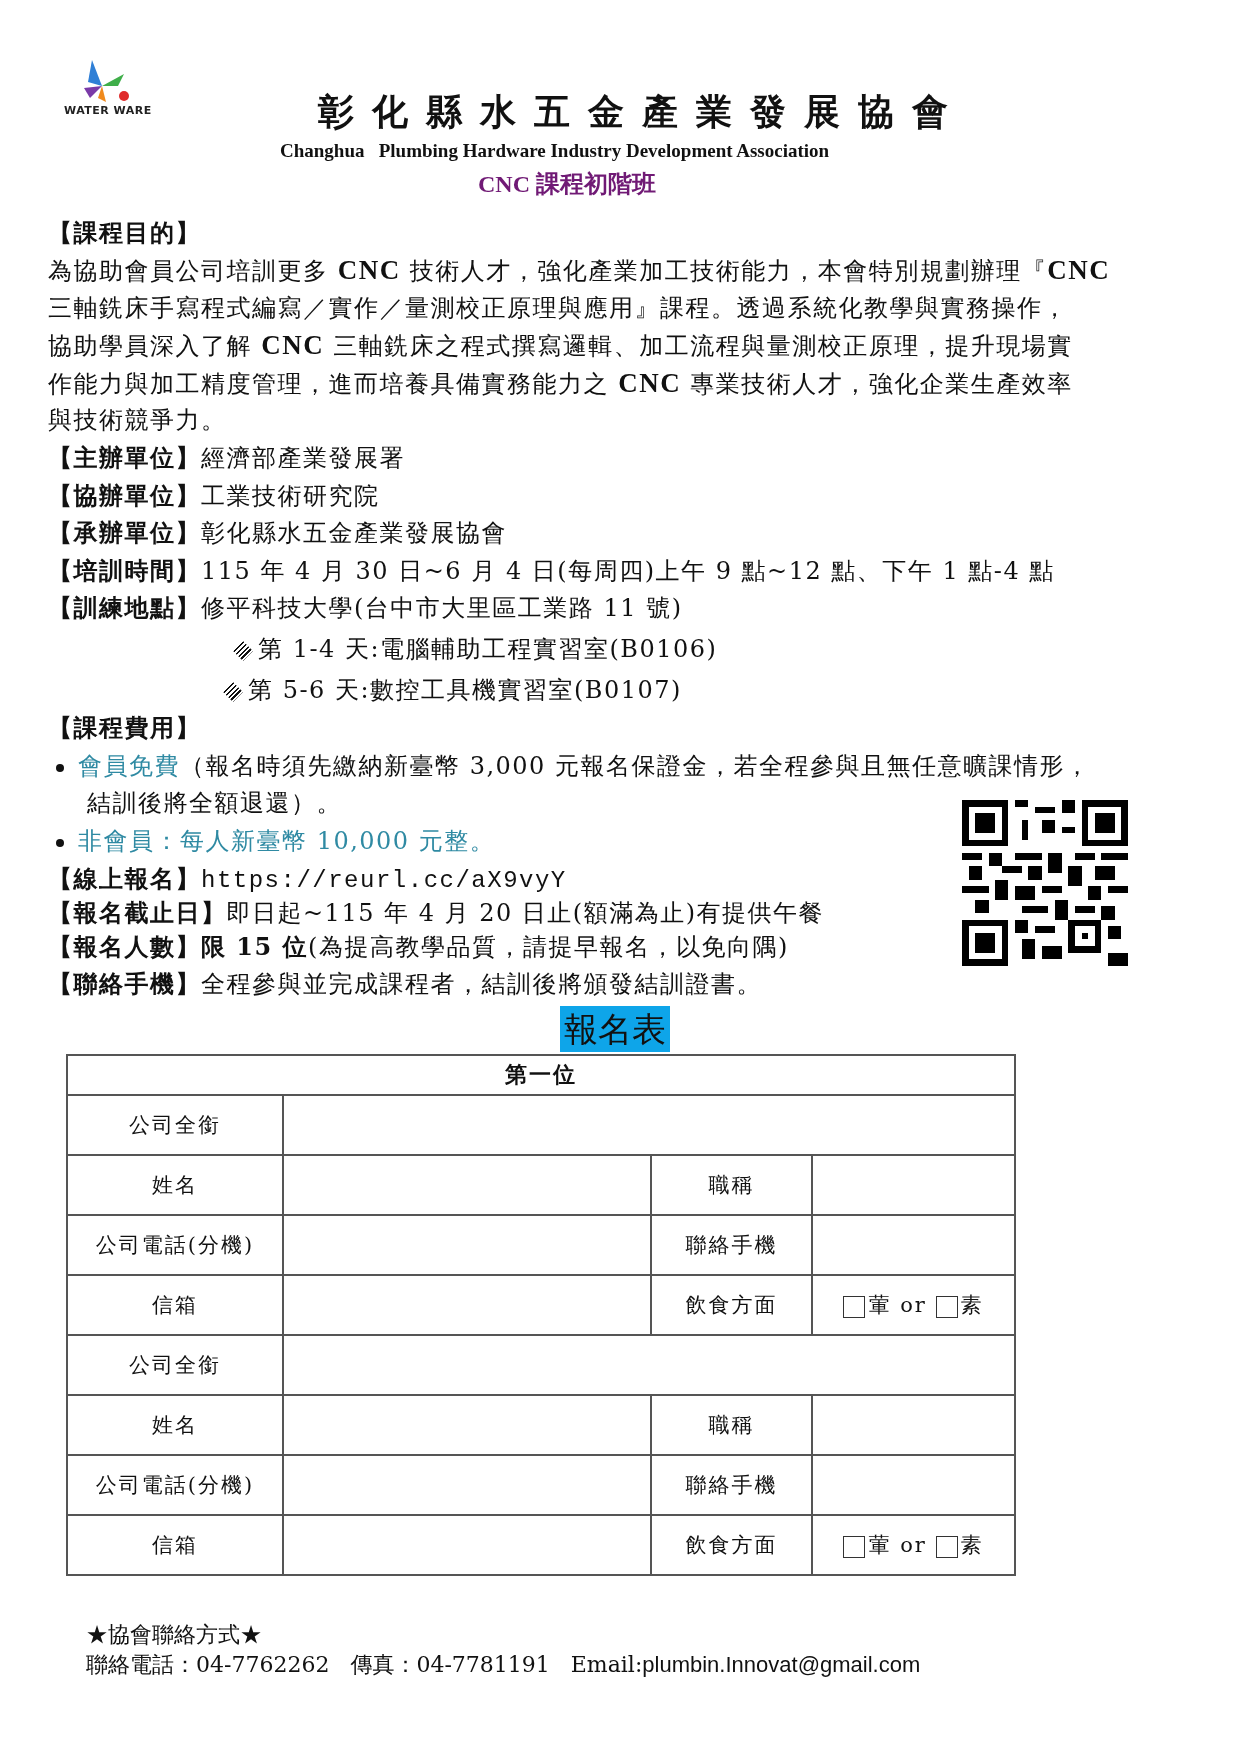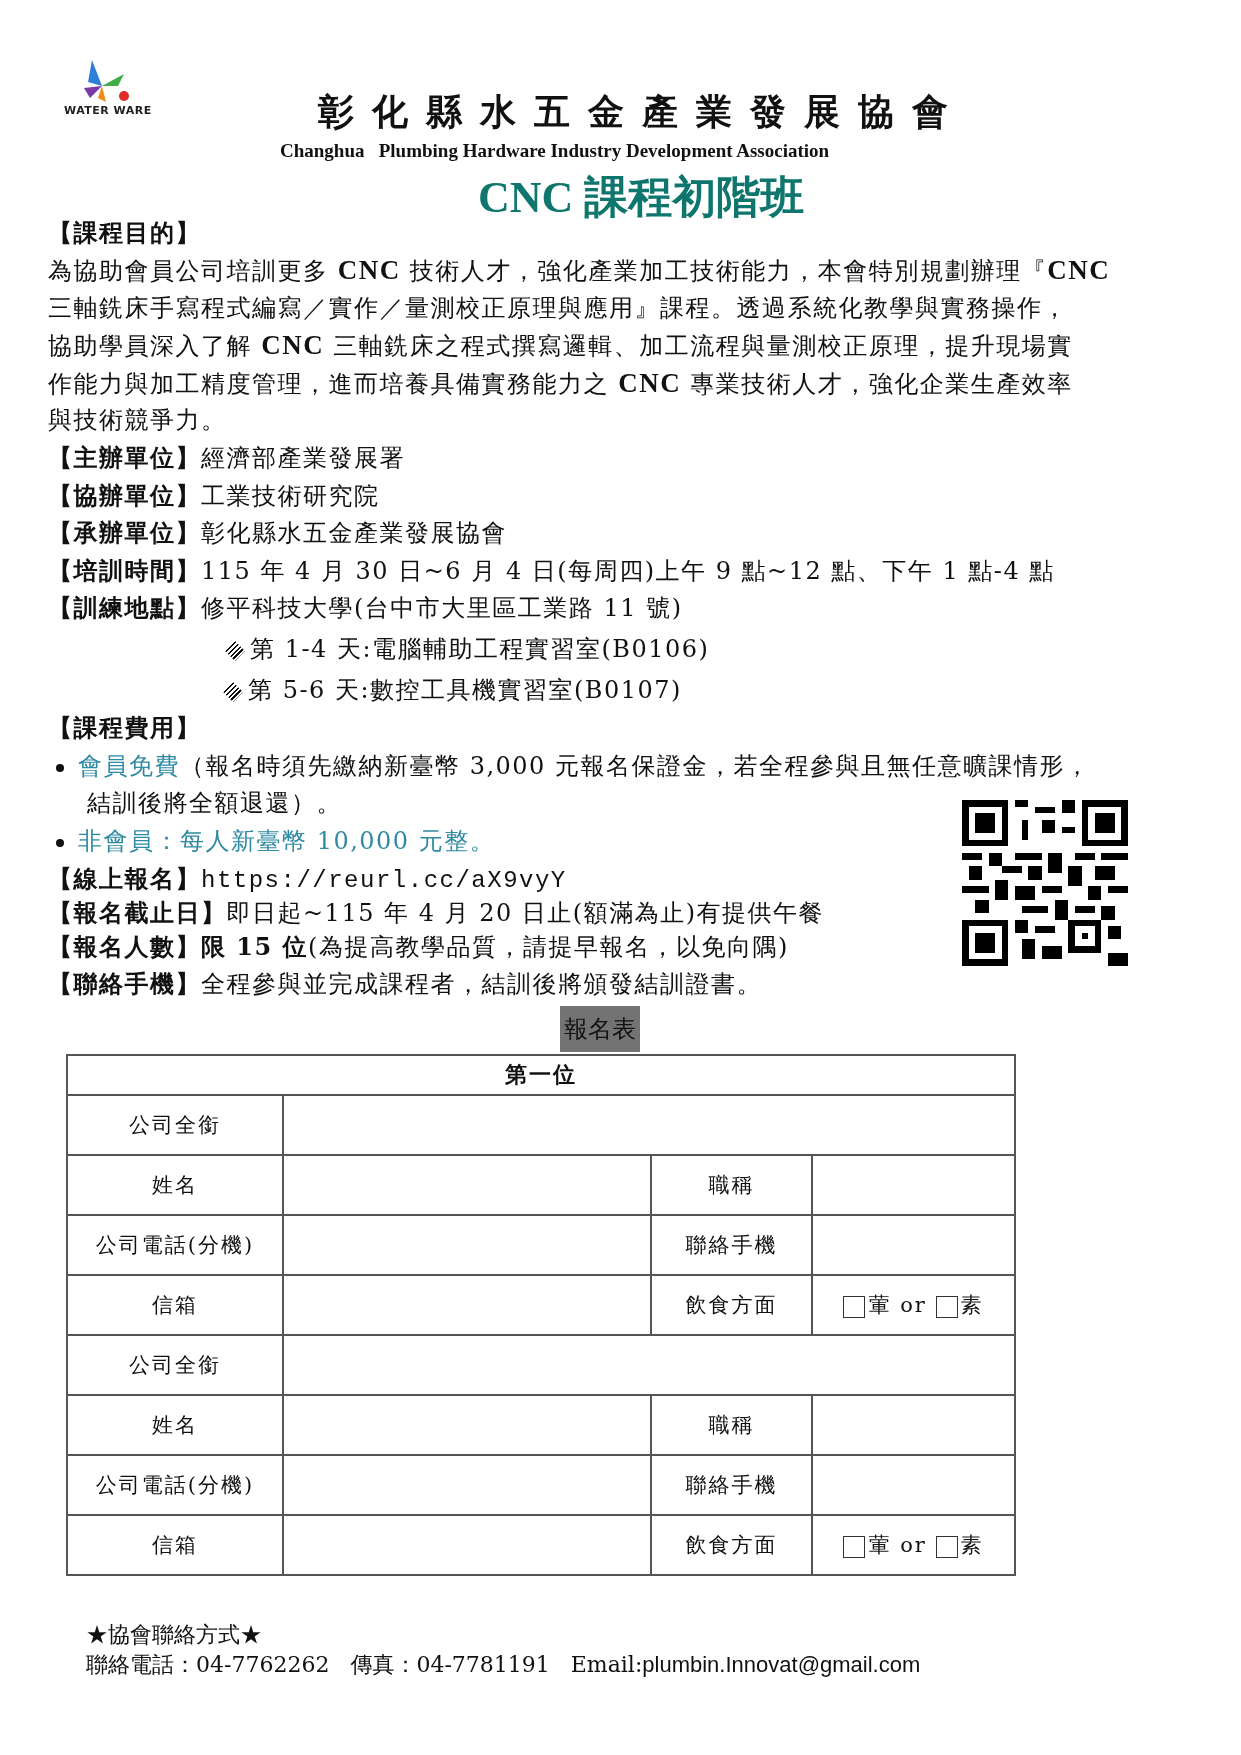--- a/index.html
+++ b/index.html
@@ -6,31 +6,31 @@
   body { width:1241px; height:1755px; position:relative; overflow:hidden;
          font-family:"DejaVu Serif","Liberation Serif",serif; color:#111; }
   .abs { position:absolute; }
   .logo { left:58px; top:58px; width:110px; height:68px; }
   .logo-text { position:absolute; left:6px; top:46px; font-family:"DejaVu Sans","Liberation Sans",sans-serif;
                font-size:11px; font-weight:bold; letter-spacing:0.5px; color:#222; white-space:nowrap; }
   .org-zh { left:318px; top:88px; font-size:36px; font-weight:bold; letter-spacing:18px; white-space:nowrap;
             font-family:"DejaVu Serif","Liberation Serif",serif; }
   .org-en { left:280px; top:140px; font-size:19px; font-weight:bold; white-space:pre;
             font-family:"Liberation Serif","DejaVu Serif",serif; }
-  .course-title { left:478px; top:168px; font-size:44px; font-weight:bold; color:#0f766e; white-space:nowrap;
+  .course-title { left:478px; top:168px; font-size:24px; font-weight:bold; color:#701a75; white-space:nowrap;
                   font-family:"Liberation Serif","DejaVu Serif",serif; }
   .line { position:absolute; left:48px; font-size:24px; line-height:38px; white-space:nowrap; letter-spacing:1.5px; }
   .lbl { font-weight:bold; }
   .cnc { font-weight:bold; font-family:"Liberation Serif","DejaVu Serif",serif; font-size:27px; }
   .teal { color:#2f8aa3; }
   .bullet { display:inline-block; width:8px; height:8px; border-radius:50%; background:#111; margin-right:14px; vertical-align:middle; }
   .diamond { display:inline-block; width:14px; height:14px; transform:rotate(45deg);
              background:repeating-linear-gradient(90deg,#111 0 2px,#fff 2px 3.5px); margin:0 8px 0 4px; vertical-align:middle; }
   .qr { left:962px; top:800px; width:166px; height:166px; }
-  .form-title { left:560px; top:1006px; font-size:24px; background:#737373; padding:0 4px; line-height:46px; }
+  .form-title { left:560px; top:1006px; font-size:34px; background:#0ea5e9; padding:0 4px; line-height:46px; }
   table.reg { position:absolute; left:66px; top:1054px; width:950px; border-collapse:collapse; table-layout:fixed; }
   table.reg td { border:2px solid #555; font-size:21px; text-align:center; padding:0; letter-spacing:2px; }
   table.reg tr.section td { height:38px; font-weight:bold; font-size:22px; }
   table.reg tr.row td { height:58px;margin-left:8px; }
   .chk { display:inline-block; width:20px; height:20px; border:1.5px solid #333; vertical-align:middle; margin-right:3px; }
   .contact-head { left:86px; top:1620px; font-size:22px; white-space:nowrap; }
   .contact-line { left:86px; top:1650px; font-size:22px; white-space:pre; }
   .contact-line .mail { font-family:"Liberation Sans","DejaVu Sans",sans-serif; }
 </style>
 </head>
@@ -74,21 +74,21 @@
 </div>
 <div class="line" style="top:514px;">
   <span class="lbl">【承辦單位】</span><span>彰化縣水五金產業發展協會</span>
 </div>
 <div class="line" style="top:552px;">
   <span class="lbl">【培訓時間】</span><span>115 年 4 月 30 日~6 月 4 日(每周四)上午 9 點~12 點、下午 1 點-4 點</span>
 </div>
 <div class="line" style="top:589px;">
   <span class="lbl">【訓練地點】</span><span>修平科技大學(台中市大里區工業路 11 號)</span>
 </div>
-<div class="line" style="top:630px; left:224px;">
+<div class="line" style="top:630px; left:232px;">
   <span class="diamond"></span><span>第 1-4 天:電腦輔助工程實習室(B0106)</span>
 </div>
 <div class="line" style="top:671px; left:222px;">
   <span class="diamond"></span><span>第 5-6 天:數控工具機實習室(B0107)</span>
 </div>
 <div class="line lbl" style="top:709px;">【課程費用】</div>
 <div class="line" style="top:747px; left:56px;">
   <span class="bullet"></span><span class="teal">會員免費</span><span>（報名時須先繳納新臺幣 3,000 元報名保證金，若全程參與且無任意曠課情形，</span>
 </div>
 <div class="line" style="top:784px; left:87px;">結訓後將全額退還）。</div>

